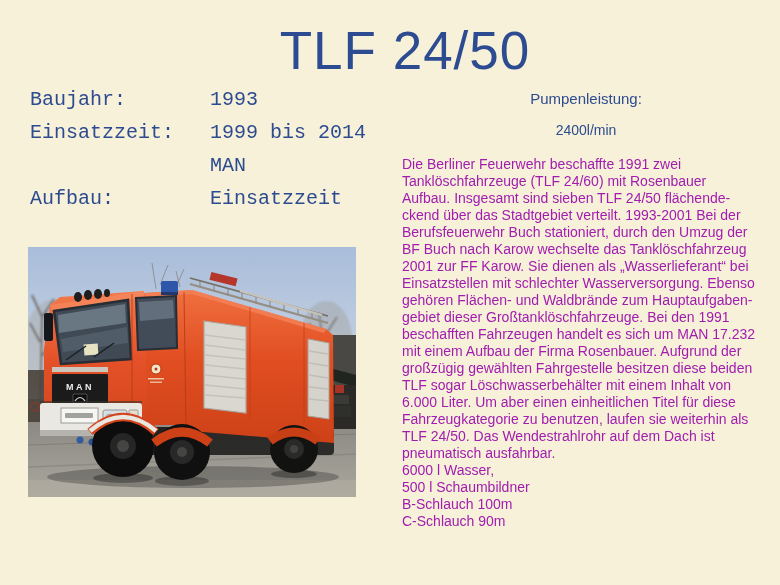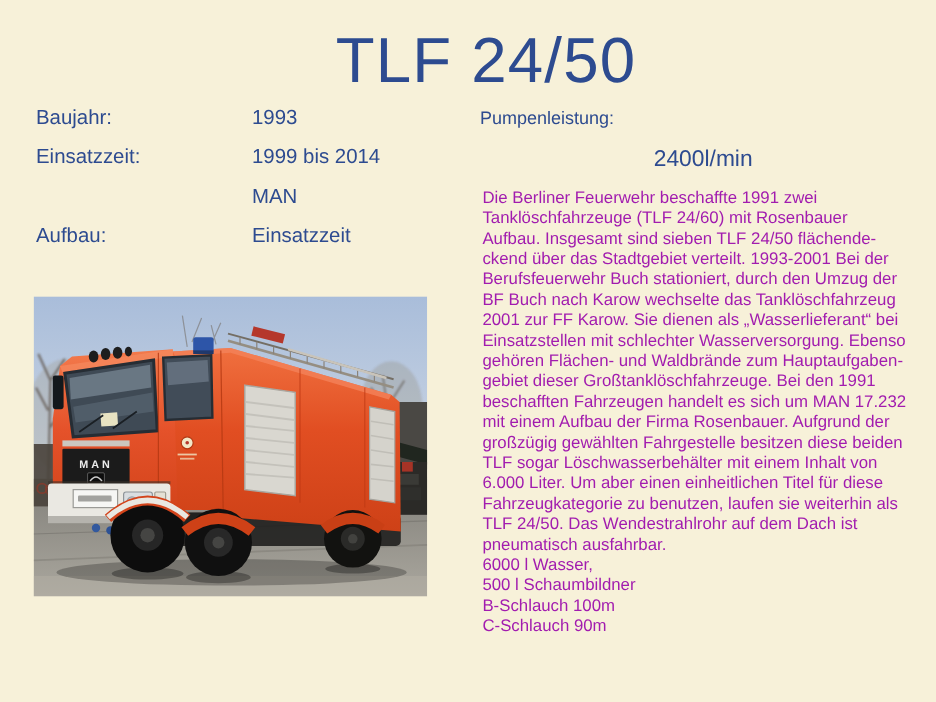--- a/index.html
+++ b/index.html
@@ -12,37 +12,37 @@
   .page { position:relative; width:780px; height:585px; }
 
   .title {
     position:absolute; top:20px; left:30px; right:0;
     text-align:center;
     font-size:53px; font-weight:400; letter-spacing:1px;
     color:#2d4b90;
   }
 
   .specs { position:absolute; left:30px; top:88px; width:340px; }
-  .spec-row { position:relative; height:33px; font-size:17px; }
+  .spec-row { position:relative; height:33px; font-size:20px;font-family:Liberation Mono, monospace; }
   .spec-label { position:absolute; left:0; top:0; }
   .spec-value { position:absolute; left:180px; top:0; }
 
   .photo-frame {
     position:absolute; left:28px; top:247px;
     width:328px; height:250px;
   }
   .photo-frame svg { display:block; width:328px; height:250px; }
 
   .pump-label {
     position:absolute; left:400px; top:90px; width:372px;
-    font-size:15px;
+    text-align:center; font-size:15px;
   }
   .pump-value {
     position:absolute; left:400px; top:122px; width:372px;
-    text-align:center; font-size:19px;
+    text-align:center; font-size:14px;
   }
 
   .description {
     position:absolute; left:402px; top:156px; width:376px;
     font-size:14px; line-height:17px;
     white-space:pre; color:#a21caf;
   }
 </style>
 </head>
 <body>

